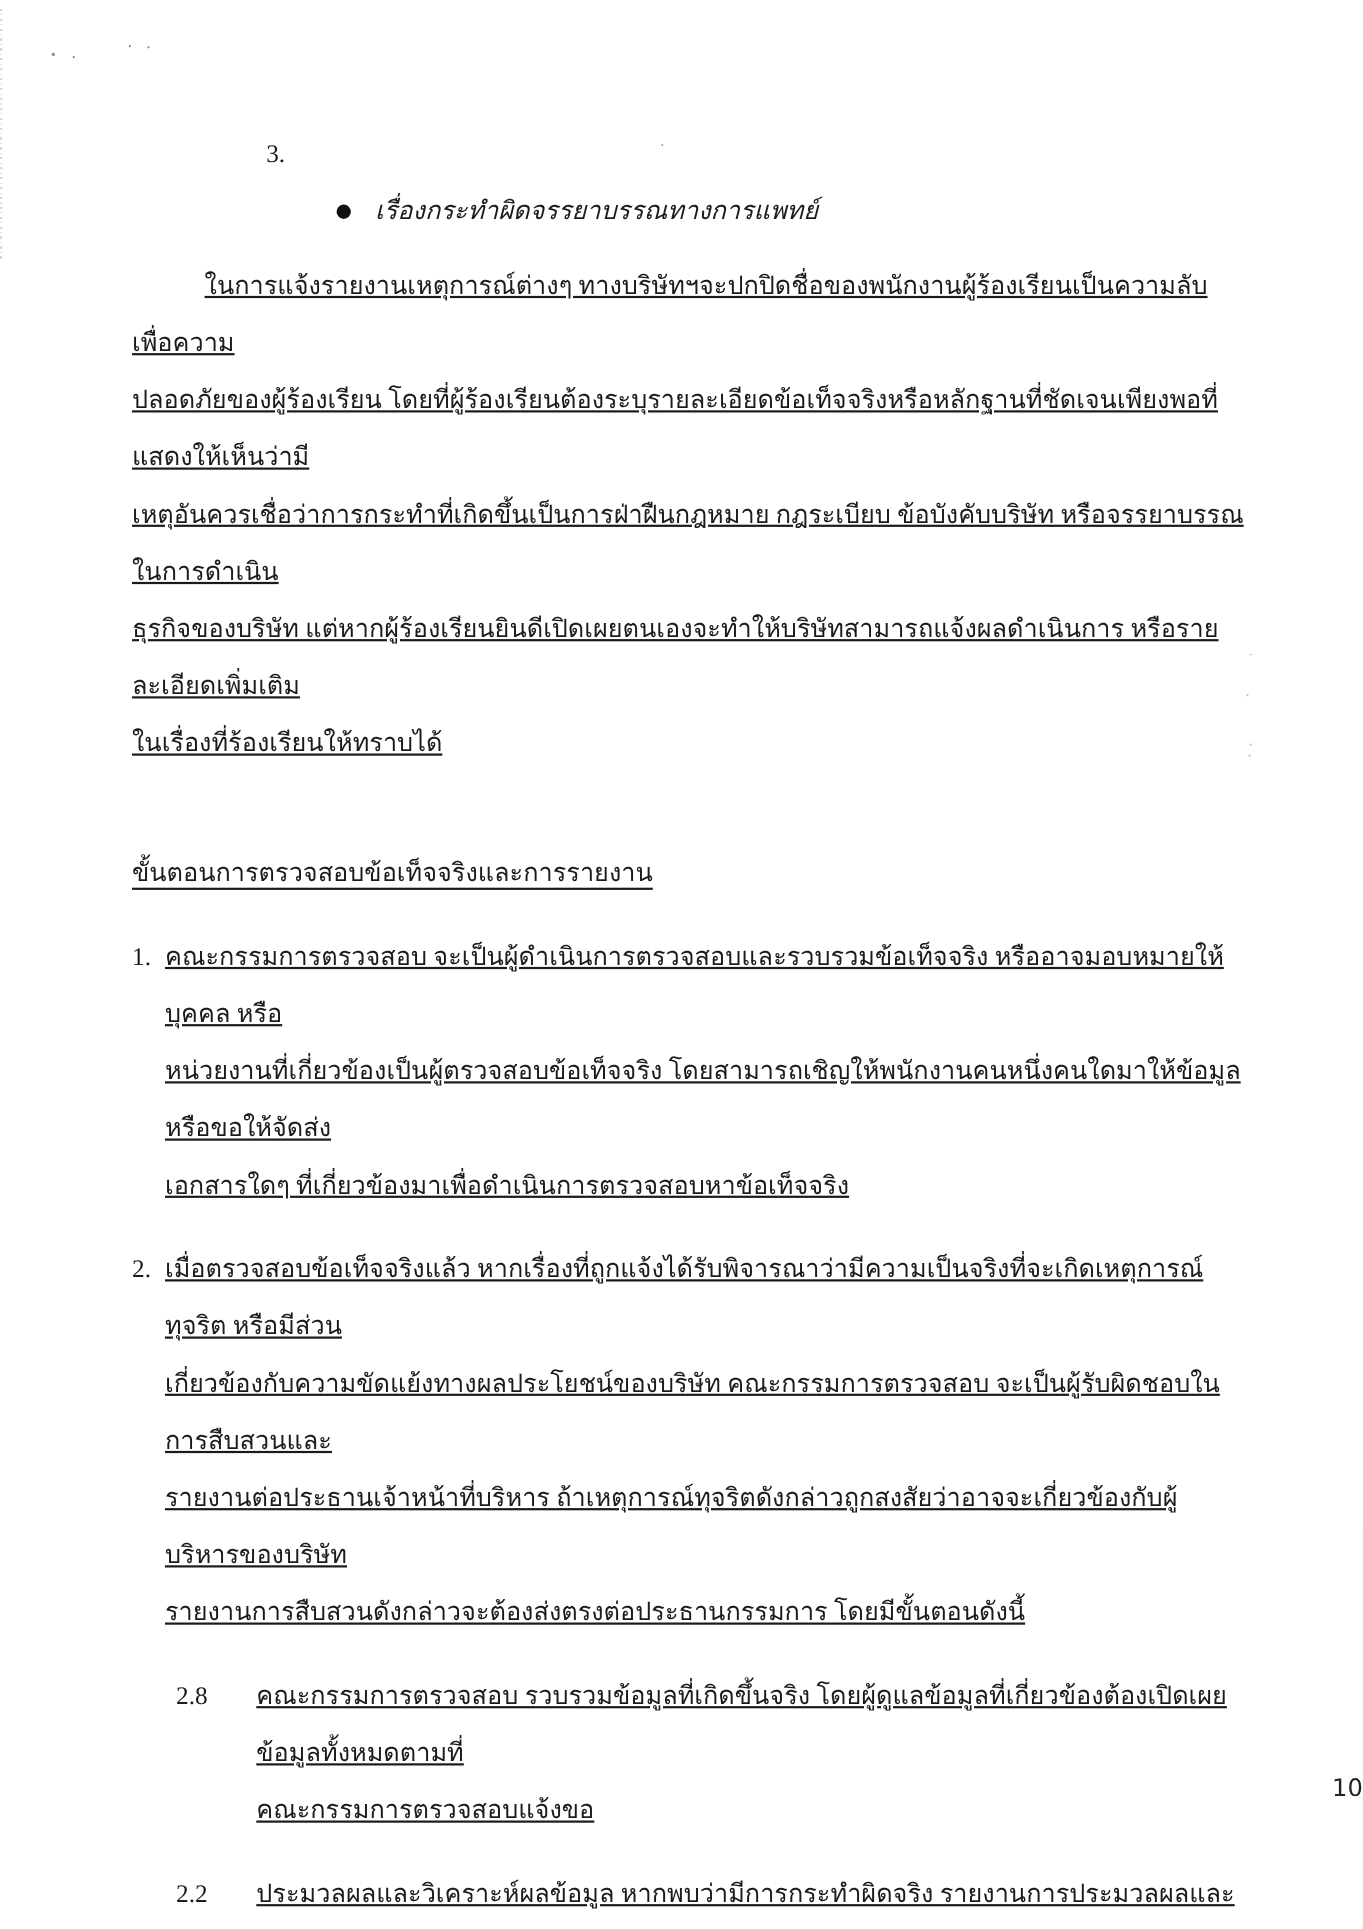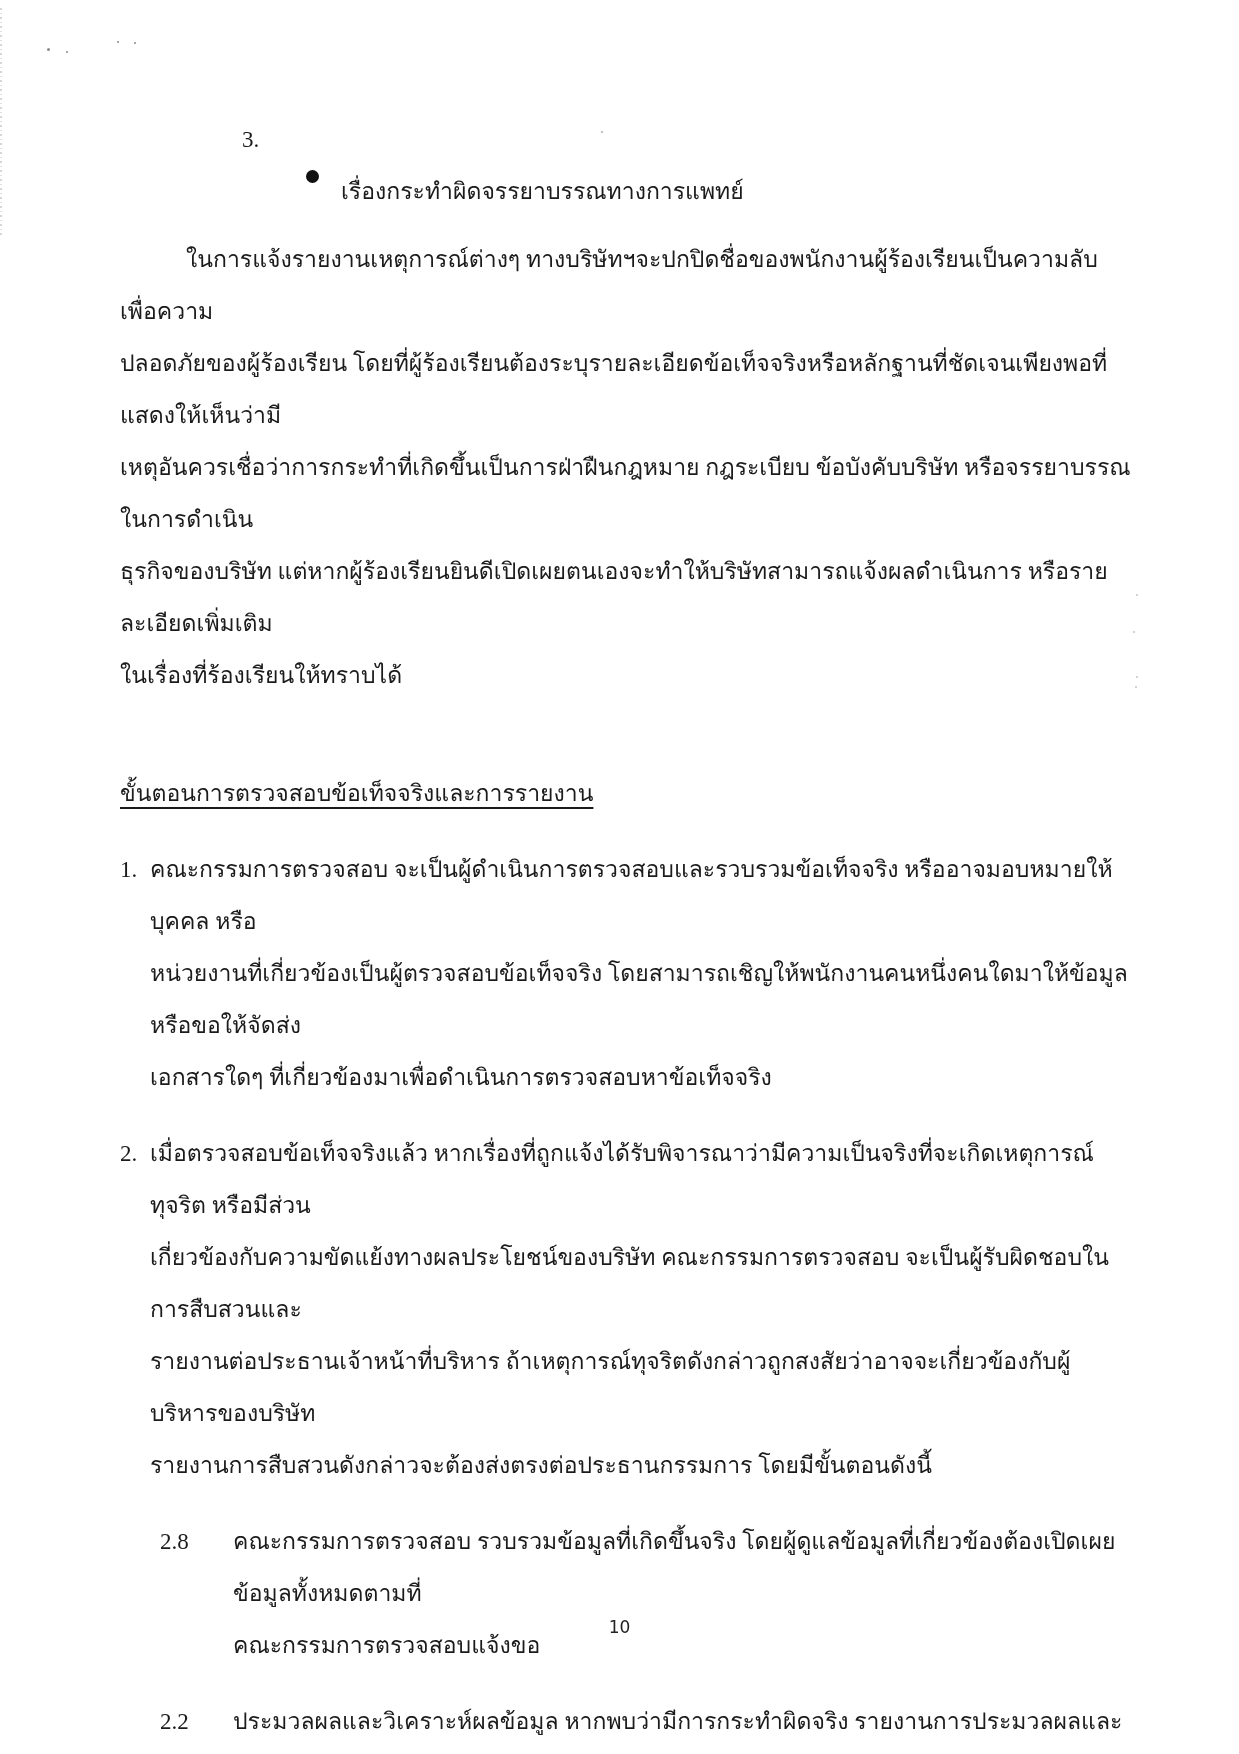--- a/index.html
+++ b/index.html
@@ -18,35 +18,37 @@
     font-size: 23px;
     line-height: 52px;
     overflow: hidden;
   }
   .content {
     position: absolute;
     left: 120px;
     top: 118px;
     width: 1012px;
   }
-  .lines { white-space: pre-line; }
+  .lines { white-space: pre-line; text-decoration: underline; }
 
   
   .top-item {
     display: flex;
     margin-left: 122px;
     line-height: 44px;
   }
   .top-item .num { width: 38px; flex: 0 0 auto; }
 
   .bullet-line {
     display: flex;
     margin-left: 186px;
     margin-top: 8px;
     line-height: 44px;
+    align-items: center;
+    font-style: italic;
   }
   .bullet-glyph {
     width: 13px; height: 13px;
     background: #111;
     border-radius: 50%;
     margin-right: 22px;
     flex: 0 0 auto;
   }
 
   .intro {
@@ -73,23 +75,23 @@
     margin-top: 24px;
   }
   .sub-item > .num { width: 45px; flex: 0 0 auto; }
   .sub-item > .body { flex: 1 1 auto; margin-left: 28px; }
 
   .page-number {
     position: absolute;
     top: 1614px;
     left: 0;
     width: 100%;
-    text-align: center;
+    text-align: right;
     font-family: "DejaVu Sans", sans-serif;
-    font-size: 17px;
+    font-size: 22px;
     line-height: 26px;
     color: #222;
   }
 
   
   .speck {
     position: absolute;
     background: #8a8a8a;
     border-radius: 50%;
   }

